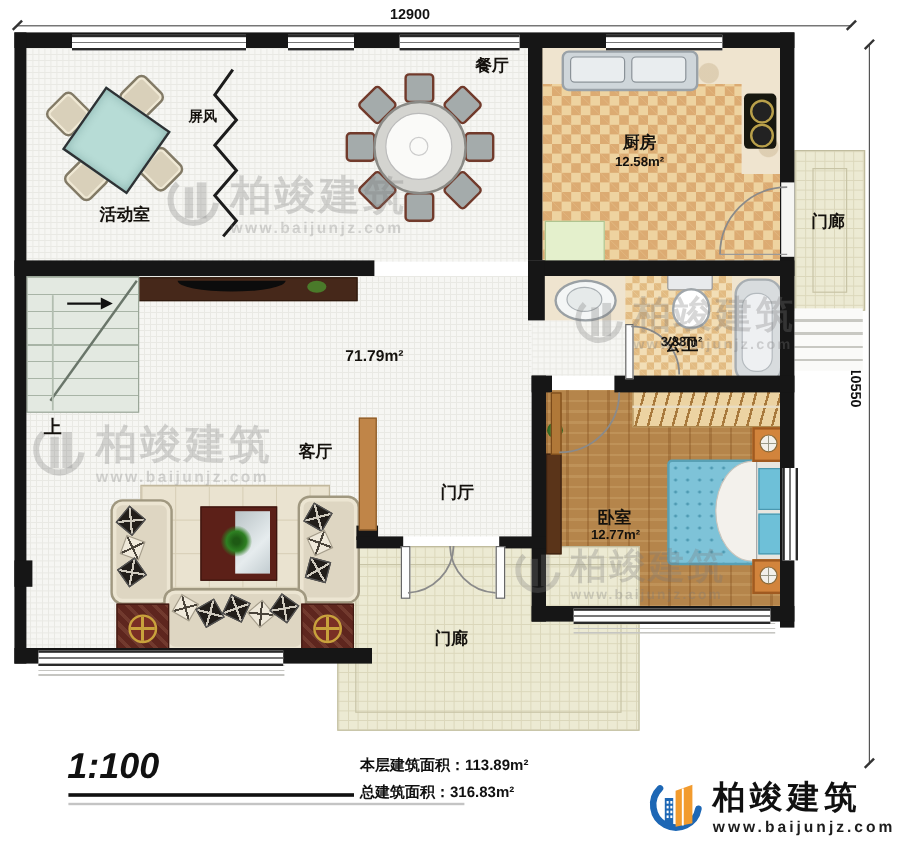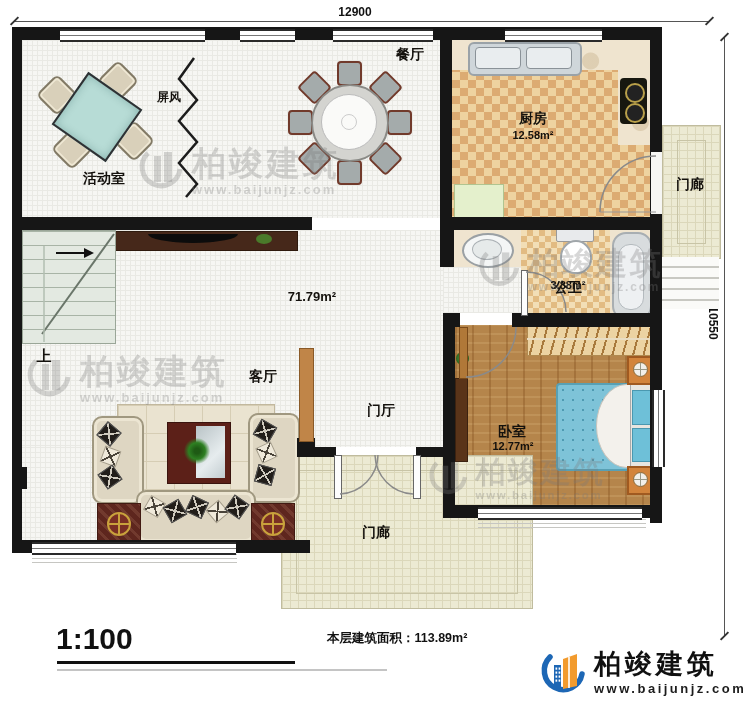--- a/index.html
+++ b/index.html
@@ -70,34 +70,34 @@
     background:#f2f0ea;border:1px solid #8a6a3a;
     background-image:linear-gradient(0deg,transparent 45%,#998 45%,#998 55%,transparent 55%),
                      linear-gradient(90deg,transparent 45%,#998 45%,#998 55%,transparent 55%);}
   
   .wm{position:absolute;display:flex;align-items:center;gap:8px;color:rgba(122,122,122,.30);pointer-events:none;z-index:40;}
   .wm-name{font-weight:bold;font-size:34px;letter-spacing:3px;line-height:1;}
   .wm-url{font-weight:bold;font-size:13px;letter-spacing:2px;line-height:1;margin-top:3px;}
   
   .title-row{position:absolute;left:56px;top:622px;display:flex;align-items:baseline;gap:16px;color:#111;}
   .title-main{font-size:31px;font-weight:600;letter-spacing:3px;}
-  .title-scale{font-size:30px;font-weight:600;}
-  .stat-line{font-size:12.5px;font-weight:bold;color:#111;margin-bottom:5px;white-space:nowrap;margin-left:27px;}
+  .title-scale{font-size:30px;font-weight:600;font-style:italic;}
+  .stat-line{font-size:12.5px;font-weight:bold;color:#111;margin-bottom:5px;white-space:nowrap;}
   .logo{position:absolute;left:540px;top:648px;display:flex;align-items:center;gap:8px;}
   .logo-name{font-size:27px;font-weight:bold;color:#101010;letter-spacing:4px;line-height:1;}
   .logo-url{font-size:13px;font-weight:bold;color:#1c1c1c;letter-spacing:2.5px;line-height:1;margin-top:4px;}
   svg.overlay{position:absolute;left:0;top:0;z-index:25;pointer-events:none;}
   .z-furn{z-index:10;} .z-wall{z-index:20;} .z-lab{z-index:30;}
 </style>
 </head>
 <body>
 
 <div class="page">
 
-  <div class="dimtxt" style="left:325px;top:5px;width:60px;text-align:center;">12900</div>
+  <div class="dimtxt" style="left:325px;top:5px;width:60px;">12900</div>
   <div class="dimline" style="left:14px;top:21px;width:696px;height:1px;"></div>
   <div class="tick" style="left:9px;top:20px;"></div>
   <div class="tick" style="left:704px;top:20px;"></div>
   <div class="dimline" style="left:724px;top:37px;width:1px;height:600px;"></div>
   <div class="tick" style="left:719px;top:36px;"></div>
   <div class="tick" style="left:719px;top:635px;"></div>
   <div class="dimtxt" style="left:683px;top:316px;width:60px;text-align:center;transform:rotate(90deg);">10550</div>
 
   <div class="tile" style="left:22px;top:40px;width:420px;height:178px;"></div>
   <div class="tile" style="left:20px;top:230px;width:423px;height:217px;"></div>
@@ -300,20 +300,21 @@
   </div>
 
   <div class="title-row">
     <span class="title-scale">1:100</span>
   </div>
   <div class="abs" style="left:57px;top:661px;width:238px;height:3px;background:#111;"></div>
   <div class="abs" style="left:57px;top:669px;width:330px;height:2px;background:#c4c4c4;"></div>
 
   <div class="abs" style="left:300px;top:630px;">
     <div class="stat-line"><span>本层建筑面积：</span><span>113.89m²</span></div>
+    <div class="stat-line"><span>总建筑面积：</span><span>316.83m²</span></div>
   </div>
 
   <div class="logo">
     <svg width="46" height="50" viewBox="0 0 46 50">
       <path d="M10,9 A19,19 0 1 0 42,26" fill="none" stroke="#1d67b5" stroke-width="5.5" stroke-linecap="round"></path>
       <path d="M14,17 h7 v23 h-7 z" fill="#1d67b5"></path>
       <g fill="#ffffff">
         <rect x="15.5" y="19.5" width="1.7" height="2.2"></rect>
           <rect x="18.6" y="19.5" width="1.7" height="2.2"></rect>
         <rect x="15.5" y="23.5" width="1.7" height="2.2"></rect>

